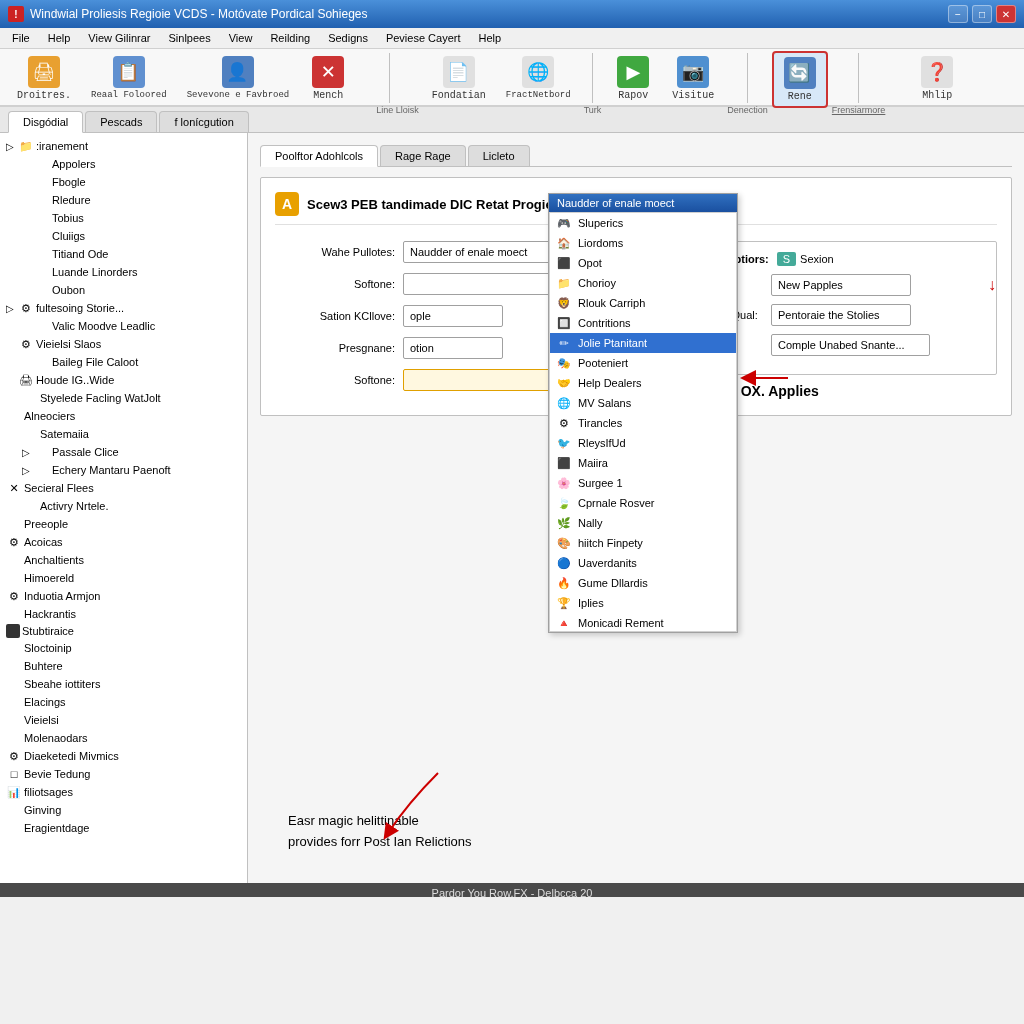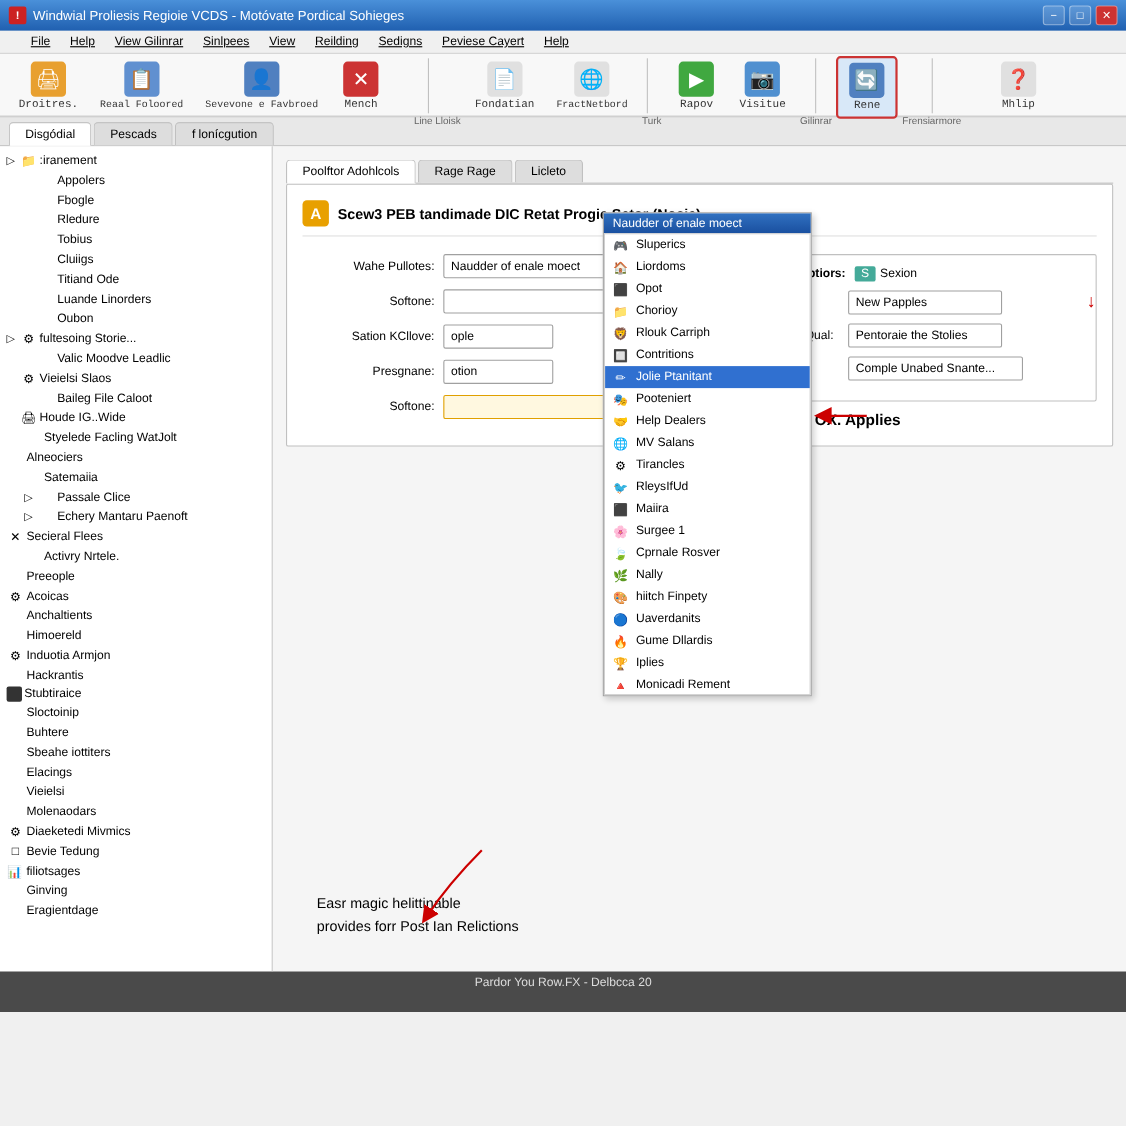--- a/index.html
+++ b/index.html
@@ -19,23 +19,22 @@
     .title-bar-icon { width: 16px; height: 16px; background: #cc2222; border-radius: 2px; display: flex; align-items: center; justify-content: center; color: white; font-size: 10px; font-weight: bold; }
     .title-bar-text { font-size: 12px; font-weight: normal; }
     .title-bar-controls { display: flex; gap: 4px; }
     .title-btn { width: 20px; height: 18px; border: 1px solid rgba(255,255,255,0.4); border-radius: 3px; display: flex; align-items: center; justify-content: center; font-size: 10px; color: white; cursor: pointer; background: rgba(255,255,255,0.15); }
 
     
     .menu-bar {
       background: #f0f0f0;
       border-bottom: 1px solid #d0d0d0;
       display: flex;
-      padding: 2px 20px;
+      padding: 2px 4px;
       gap: 2px;
-      text-decoration: underline;
     }
     .menu-item { padding: 2px 8px; cursor: pointer; border-radius: 2px; }
 
     
     .toolbar {
       background: #f8f8f8;
       border-bottom: 2px solid #d0d0d0;
       display: flex;
       align-items: center;
       padding: 4px 8px;
@@ -184,21 +183,21 @@
     .dest-label { font-size: 11px; min-width: 100px; }
     .dest-select { min-width: 140px; }
 
     
     .status-bar {
       background: #4a4a4a;
       color: #ddd;
       padding: 4px 12px;
       font-size: 11px;
       text-align: center;
-      height: 37px;
+      height: 14px;
     }
 
     
     ::-webkit-scrollbar { width: 8px; }
     ::-webkit-scrollbar-track { background: #f0f0f0; }
     ::-webkit-scrollbar-thumb { background: #b0b0b0; border-radius: 4px; }
   </style>
 </head>
 <body>
 
@@ -254,49 +253,49 @@
   <div style="display:flex; gap:2px; align-items:flex-start;">
     <div class="toolbar-btn">
       <div class="toolbar-icon" style="background:#e0e0e0;">📄</div>
       <span class="toolbar-label">Fondatian</span>
     </div>
     <div class="toolbar-btn">
       <div class="toolbar-icon" style="background:#e0e0e0;">🌐</div>
       <span class="toolbar-label" style="font-size:9px;">FractNetbord</span>
     </div>
   </div>
-  <div style="display:flex; flex-direction:column; align-items:flex-start; margin-top:2px;">
+  <div style="display:flex; flex-direction:column; align-items:center; margin-top:2px;">
     <div class="toolbar-separator"></div>
     <span style="font-size:9px; color:#666; margin-top:2px;">Turk</span>
   </div>
 
   <div style="display:flex; gap:2px; align-items:flex-start;">
     <div class="toolbar-btn">
       <div class="toolbar-icon" style="background:#40a840; color:white;">▶</div>
       <span class="toolbar-label">Rapov</span>
     </div>
     <div class="toolbar-btn">
       <div class="toolbar-icon" style="background:#5090d0; color:white;">📷</div>
       <span class="toolbar-label">Visitue</span>
     </div>
   </div>
   <div style="display:flex; flex-direction:column; align-items:center; margin-top:2px;">
     <div class="toolbar-separator"></div>
-    <span style="font-size:9px; color:#666; margin-top:2px;">Gilinrar</span>
+    <span style="font-size:9px; color:#666; margin-top:2px;">Denection</span>
   </div>
 
   <div style="display:flex; gap:2px; align-items:flex-start;">
     <div class="toolbar-btn" style="border:2px solid #cc3333; background:#d8e8f8;">
       <div class="toolbar-icon" style="background:#5080c0; color:white;">🔄</div>
       <span class="toolbar-label">Rene</span>
     </div>
   </div>
   <div style="display:flex; flex-direction:column; align-items:center; margin-top:2px;">
     <div class="toolbar-separator"></div>
-    <span style="font-size:9px; color:#666; margin-top:2px;">Frensiarmore</span>
+    <span style="font-size:9px; color:#666; margin-top:2px;text-decoration:underline;">Frensiarmore</span>
   </div>
 
   <div style="display:flex; gap:2px; align-items:flex-start; margin-left:20px;">
     <div class="toolbar-btn">
       <div class="toolbar-icon" style="background:#e0e0e0;">❓</div>
       <span class="toolbar-label">Mhlip</span>
     </div>
   </div>
 </div>
 
@@ -497,21 +496,21 @@
       <div class="tree-item">
           <span class="tree-icon"> </span>
           <span>Eragientdage</span>
         </div>
 
     </div>
   </div>
 
   <div class="right-panel" style="position:relative;">
 
-    <div style="display:flex; gap:2px; border-bottom:1px solid #c0c0c0; padding-bottom:0;">
+    <div style="display:flex; gap:2px; margin-bottom:10px; border-bottom:1px solid #c0c0c0; padding-bottom:0;">
       <div class="tab active">Poolftor Adohlcols</div>
       <div class="tab">Rage Rage</div>
       <div class="tab">Licleto</div>
     </div>
 
     <div class="content-box">
       <div class="content-title">
         <div class="content-title-icon">A</div>
         <span>Scew3 PEB tandimade DIC Retat Progie Setor (Nosie)</span>
       </div>

